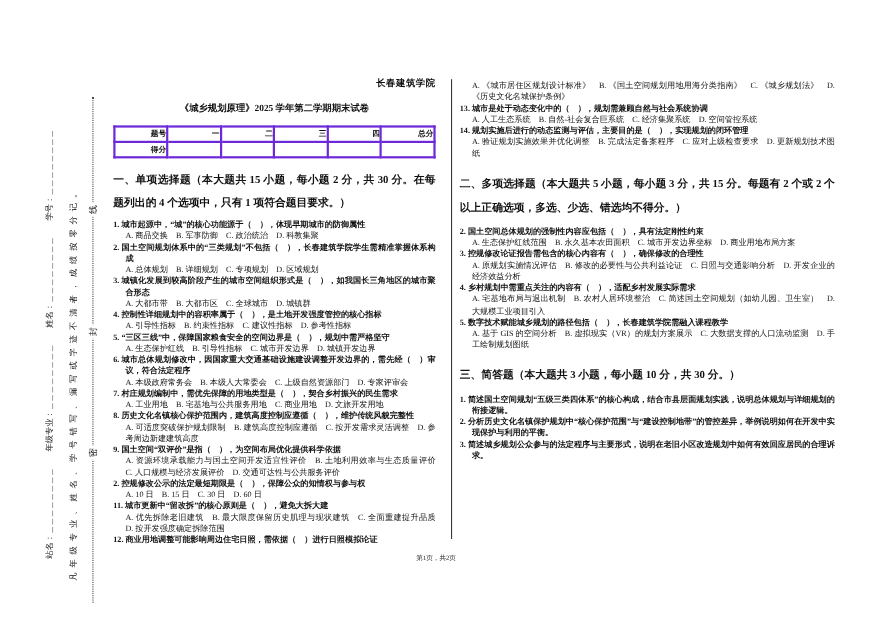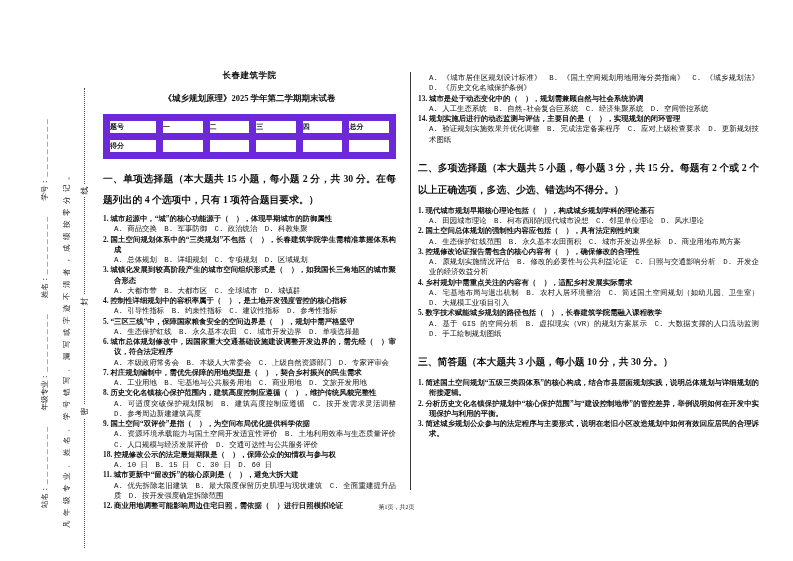--- a/index.html
+++ b/index.html
@@ -19,33 +19,33 @@
     border-left:1.5px dotted #444; }
   .seal-char { position:absolute; left:78px; width:13px; text-align:center;
     font-size:8px; line-height:11px; background:#fff; padding:3px 0;
     transform:rotate(-90deg); }
   
   .col-left  { position:absolute; left:103px; top:70px; width:293px; }
   .col-right { position:absolute; left:418px; top:73px; width:341px; }
   .divider   { position:absolute; left:410px; top:72px; height:418px; width:0;
     border-left:1px solid #3a3a3a; }
   
-  .school { font-size:8.5px; font-weight:bold; text-align:center; letter-spacing:0.5px; }
+  .school { font-size:8.5px; font-weight:bold; text-align:right; letter-spacing:0.5px; }
   .paper-title { font-size:8.5px; font-weight:bold; text-align:center; margin-top:11px; }
   
   .score-table { width:100%; border-collapse:collapse; margin-top:9px; table-layout:fixed; }
-  .score-table td { border:7px solid #6d28d9; height:12px; line-height:12px;
-    font-size:7px; font-weight:bold; text-align:left; padding:0; overflow:hidden; }
+  .score-table td { border:2px solid #6d28d9; height:12px; line-height:12px;
+    font-size:7px; font-weight:bold; text-align:right; padding:0; overflow:hidden; }
   
   .sec-title { font-size:9.8px; font-weight:bold; line-height:21px;
     margin:9px 0 4px; text-align:justify; }
   .sec-title-r { line-height:22px; margin:12px 0 5px; }
   .q { font-size:7.4px; line-height:10.25px; padding-left:11px; text-align:justify; }
   .q .stem { font-weight:bold; text-indent:-11px; }
-  .q .opts { font-weight:normal; text-indent:0;font-family:Liberation Mono, monospace; }
+  .q .opts { font-weight:normal; text-indent:0; }
   .footer { position:absolute; left:0; top:503px; width:100%;
     text-align:center; font-size:6px; color:#222; }
 </style>
 </head>
 <body>
 
 <div class="page">
 
   <div class="vtext fields">站名：＿＿＿＿＿＿＿＿　　年级专业：＿＿＿＿＿＿＿＿　　姓名：＿＿＿＿＿＿＿＿　　学号：＿＿＿＿＿＿＿＿</div>
   <div class="vtext warning">凡年级专业、姓名、学号错写、漏写或字迹不清者，成绩按零分记。</div>
@@ -92,40 +92,40 @@
     <div class="q">
       <div class="stem">3. 城镇化发展到较高阶段产生的城市空间组织形式是（　），如我国长三角地区的城市聚合形态</div>
       <div class="opts">A. 大都市带　B. 大都市区　C. 全球城市　D. 城镇群</div>
     </div>
     <div class="q">
       <div class="stem">4. 控制性详细规划中的容积率属于（　），是土地开发强度管控的核心指标</div>
       <div class="opts">A. 引导性指标　B. 约束性指标　C. 建议性指标　D. 参考性指标</div>
     </div>
     <div class="q">
       <div class="stem">5. “三区三线”中，保障国家粮食安全的空间边界是（　），规划中需严格坚守</div>
-      <div class="opts">A. 生态保护红线　B. 永久基本农田　C. 城市开发边界　D. 单项选择题</div>
+      <div class="opts">A. 生态保护红线　B. 引导性指标　C. 城市开发边界　D. 城镇开发边界</div>
     </div>
     <div class="q">
       <div class="stem">6. 城市总体规划修改中，因国家重大交通基础设施建设调整开发边界的，需先经（　）审议，符合法定程序</div>
       <div class="opts">A. 本级政府常务会　B. 本级人大常委会　C. 上级自然资源部门　D. 专家评审会</div>
     </div>
     <div class="q">
       <div class="stem">7. 村庄规划编制中，需优先保障的用地类型是（　），契合乡村振兴的民生需求</div>
       <div class="opts">A. 工业用地　B. 宅基地与公共服务用地　C. 商业用地　D. 文旅开发用地</div>
     </div>
     <div class="q">
       <div class="stem">8. 历史文化名镇核心保护范围内，建筑高度控制应遵循（　），维护传统风貌完整性</div>
       <div class="opts">A. 可适度突破保护规划限制　B. 建筑高度控制应遵循　C. 按开发需求灵活调整　D. 参考周边新建建筑高度</div>
     </div>
     <div class="q">
       <div class="stem">9. 国土空间“双评价”是指（　），为空间布局优化提供科学依据</div>
       <div class="opts">A. 资源环境承载能力与国土空间开发适宜性评价　B. 土地利用效率与生态质量评价　C. 人口规模与经济发展评价　D. 交通可达性与公共服务评价</div>
     </div>
     <div class="q">
-      <div class="stem">18. 控规修改公示的法定最短期限是（　），保障公众的知情权与参与权</div>
+      <div class="stem">2. 控规修改公示的法定最短期限是（　），保障公众的知情权与参与权</div>
       <div class="opts">A. 10 日　B. 15 日　C. 30 日　D. 60 日</div>
     </div>
     <div class="q">
       <div class="stem">11. 城市更新中“留改拆”的核心原则是（　），避免大拆大建</div>
       <div class="opts">A. 优先拆除老旧建筑　B. 最大限度保留历史肌理与现状建筑　C. 全面重建提升品质　D. 按开发强度确定拆除范围</div>
     </div>
     <div class="q">
       <div class="stem">12. 商业用地调整可能影响周边住宅日照，需依据（　）进行日照模拟论证</div>
     </div>
   </div>
@@ -140,24 +140,20 @@
       <div class="stem">13. 城市是处于动态变化中的（　），规划需兼顾自然与社会系统协调</div>
       <div class="opts">A. 人工生态系统　B. 自然-社会复合巨系统　C. 经济集聚系统　D. 空间管控系统</div>
     </div>
     <div class="q">
       <div class="stem">14. 规划实施后进行的动态监测与评估，主要目的是（　），实现规划的闭环管理</div>
       <div class="opts">A. 验证规划实施效果并优化调整　B. 完成法定备案程序　C. 应对上级检查要求　D. 更新规划技术图纸</div>
     </div>
 
     <div class="sec-title sec-title-r">二、多项选择题（本大题共 5 小题，每小题 3 分，共 15 分。每题有 2 个或 2 个以上正确选项，多选、少选、错选均不得分。）</div>
 
-    <div class="q">
-      <div class="stem">1. 现代城市规划早期核心理论包括（　），构成城乡规划学科的理论基石</div>
-      <div class="opts">A. 田园城市理论　B. 柯布西耶的现代城市设想　C. 邻里单位理论　D. 风水理论</div>
-    </div>
     <div class="q">
       <div class="stem">2. 国土空间总体规划的强制性内容应包括（　），具有法定刚性约束</div>
       <div class="opts">A. 生态保护红线范围　B. 永久基本农田面积　C. 城市开发边界坐标　D. 商业用地布局方案</div>
     </div>
     <div class="q">
       <div class="stem">3. 控规修改论证报告需包含的核心内容有（　），确保修改的合理性</div>
       <div class="opts">A. 原规划实施情况评估　B. 修改的必要性与公共利益论证　C. 日照与交通影响分析　D. 开发企业的经济效益分析</div>
     </div>
     <div class="q">
       <div class="stem">4. 乡村规划中需重点关注的内容有（　），适配乡村发展实际需求</div>

